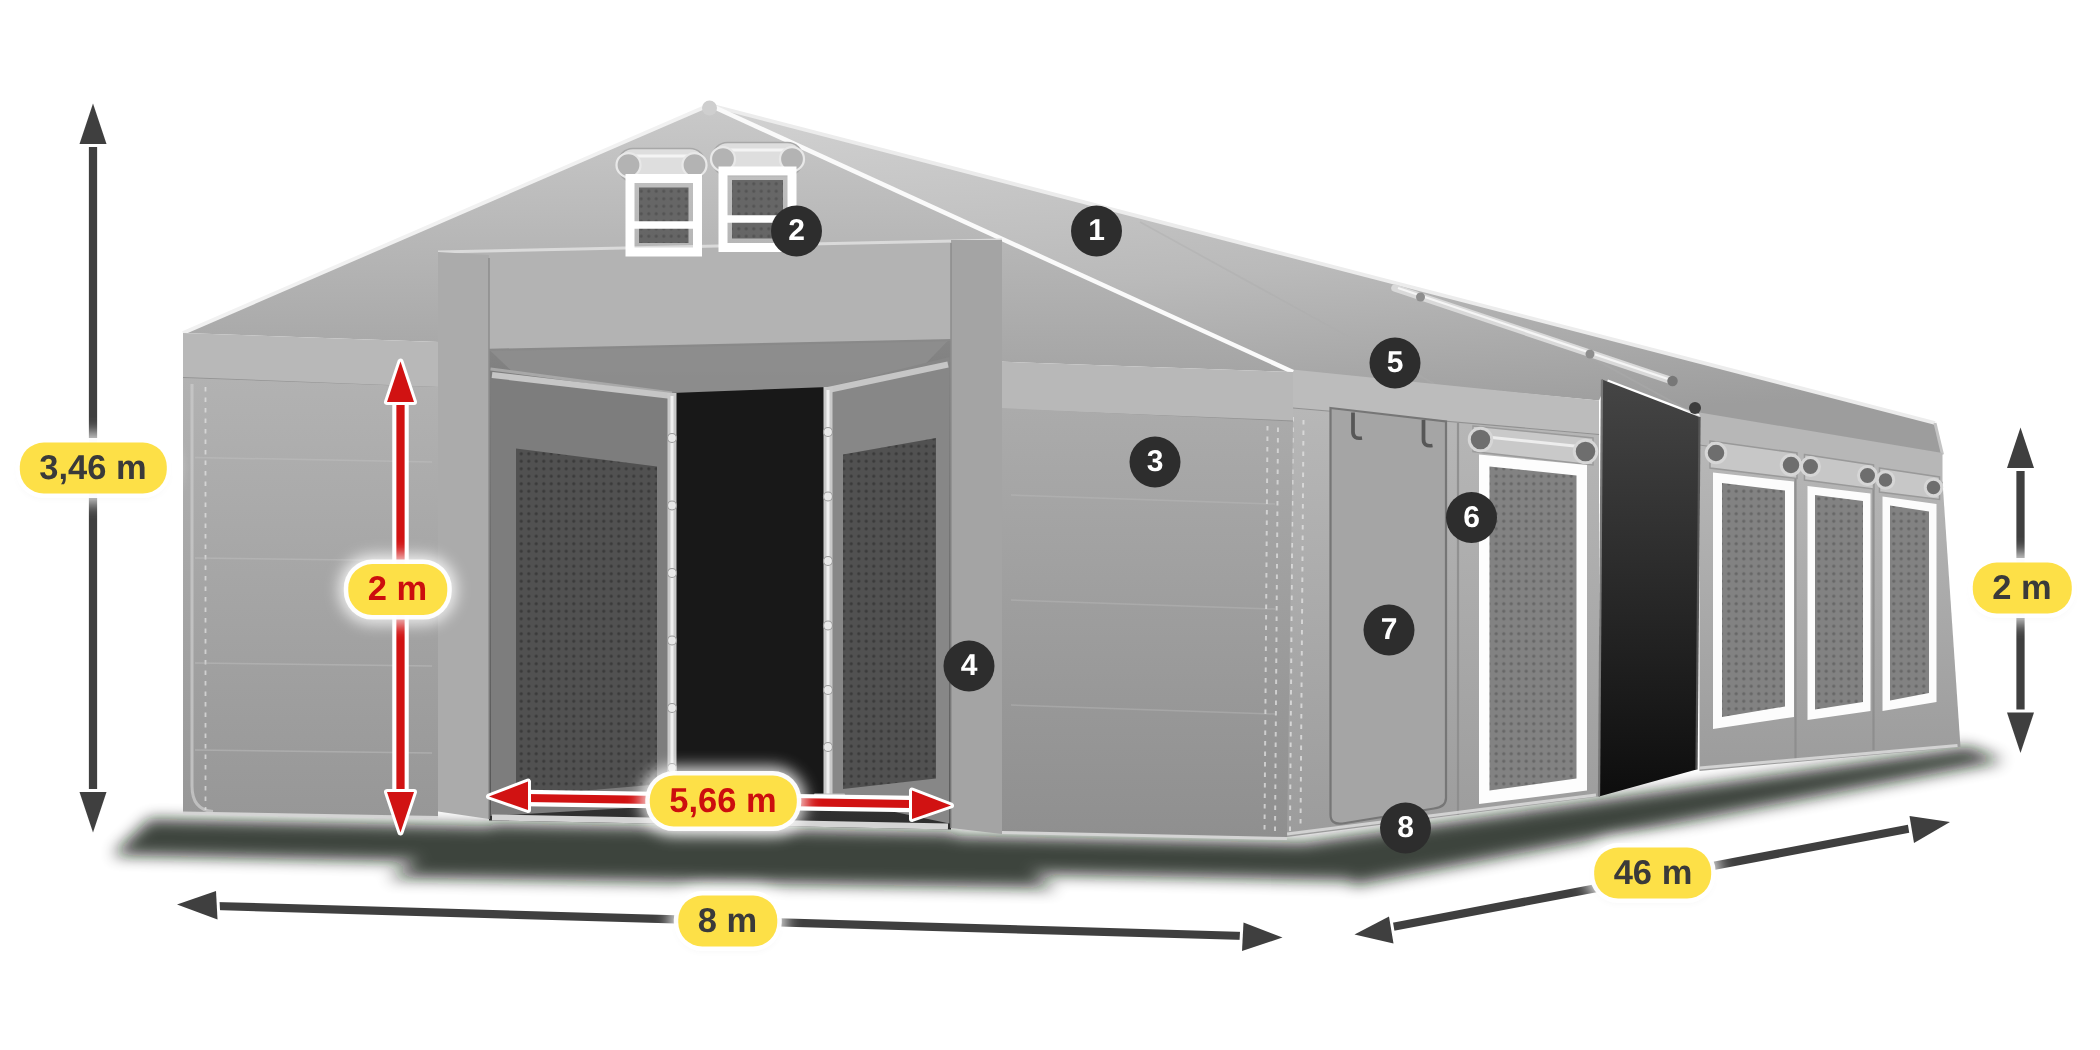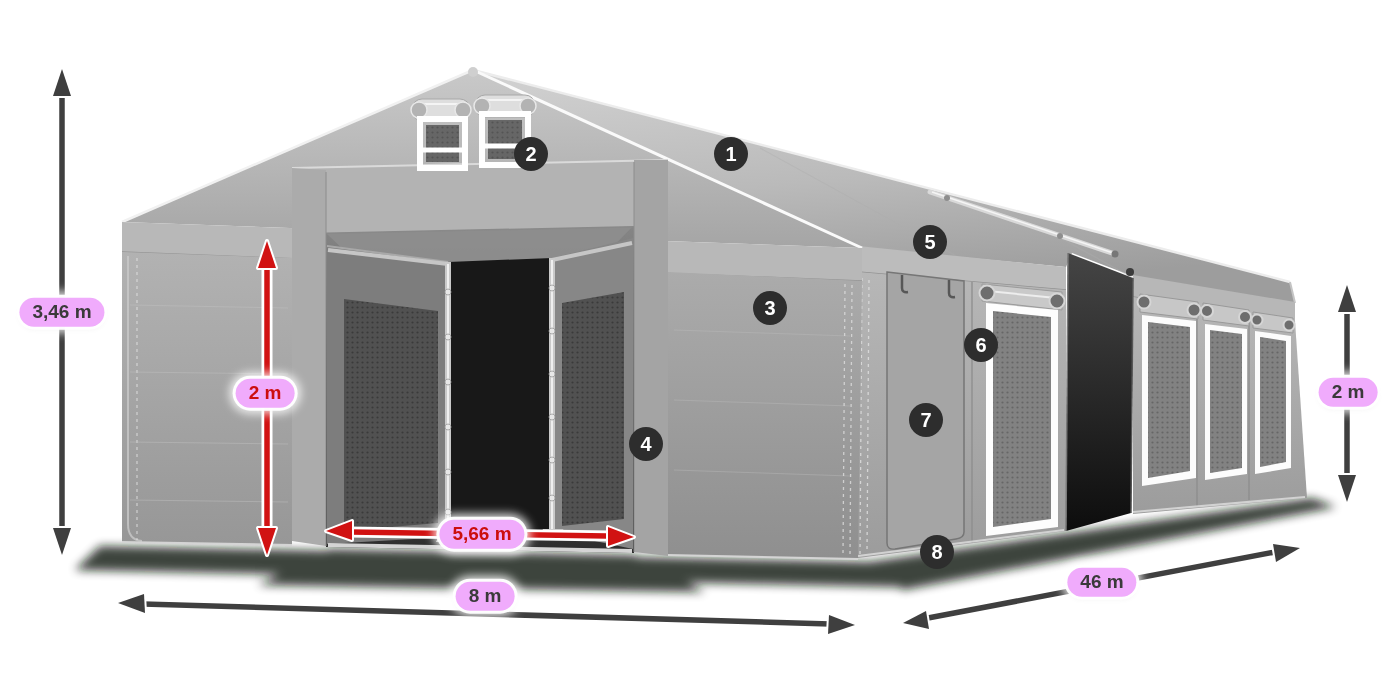--- a/index.html
+++ b/index.html
@@ -15,22 +15,22 @@
   
   .cas{stroke:#ffffff;stroke-width:11;stroke-linecap:round;fill:none;}
   .shaft{stroke:var(--arrow-dark);stroke-width:5.5;fill:none;}
   .shaft.red{stroke:var(--arrow-red);}
   .head{fill:var(--arrow-dark);stroke:#ffffff;stroke-width:4;paint-order:stroke;stroke-linejoin:round;}
   .head.red{fill:var(--arrow-red);}
 
   
   .dim-label{
     position:absolute;transform:translate(-50%,-50%);
-    background:#f0abfc;border-radius:16px;padding:2px 13px;
-    font-weight:700;font-size:19px;line-height:1.3;color:var(--label-dark);
+    background:#fde047;border-radius:16px;padding:2px 13px;
+    font-weight:700;font-size:23px;line-height:1.3;color:var(--label-dark);
     box-shadow:0 0 0 3px rgba(255,255,255,.95),0 0 10px 6px rgba(255,255,255,.85),0 2px 5px rgba(0,0,0,.14);
     white-space:nowrap;z-index:5;
   }
   .dim-label.red{color:var(--label-red);}
 
   
   .marker{
     position:absolute;transform:translate(-50%,-50%);
     width:34px;height:34px;border-radius:50%;
     background:var(--marker-bg);color:var(--marker-fg);
@@ -308,21 +308,21 @@
       <line class="shaft" x1="1347" y1="310" x2="1347" y2="477"></line>
       <polygon class="head" points="1347,285 1338,312 1356,312"></polygon>
       <polygon class="head" points="1347,502 1338,475 1356,475"></polygon>
     </g>
   </g>
 </svg>
 
 <div class="dim-label" style="left:62px;top:312px">3,46 m</div>
 <div class="dim-label red" style="left:265px;top:393px">2 m</div>
 <div class="dim-label red" style="left:482px;top:534px">5,66 m</div>
-<div class="dim-label" style="left:485px;top:596px">8 m</div>
+<div class="dim-label" style="left:485px;top:614px">8 m</div>
 <div class="dim-label" style="left:1102px;top:582px">46 m</div>
 <div class="dim-label" style="left:1348px;top:392px">2 m</div>
 
 <div class="marker" style="left:731px;top:154px">1</div>
 <div class="marker" style="left:531px;top:154px">2</div>
 <div class="marker" style="left:770px;top:308px">3</div>
 <div class="marker" style="left:646px;top:444px">4</div>
 <div class="marker" style="left:930px;top:242px">5</div>
 <div class="marker" style="left:981px;top:345px">6</div>
 <div class="marker" style="left:926px;top:420px">7</div>

